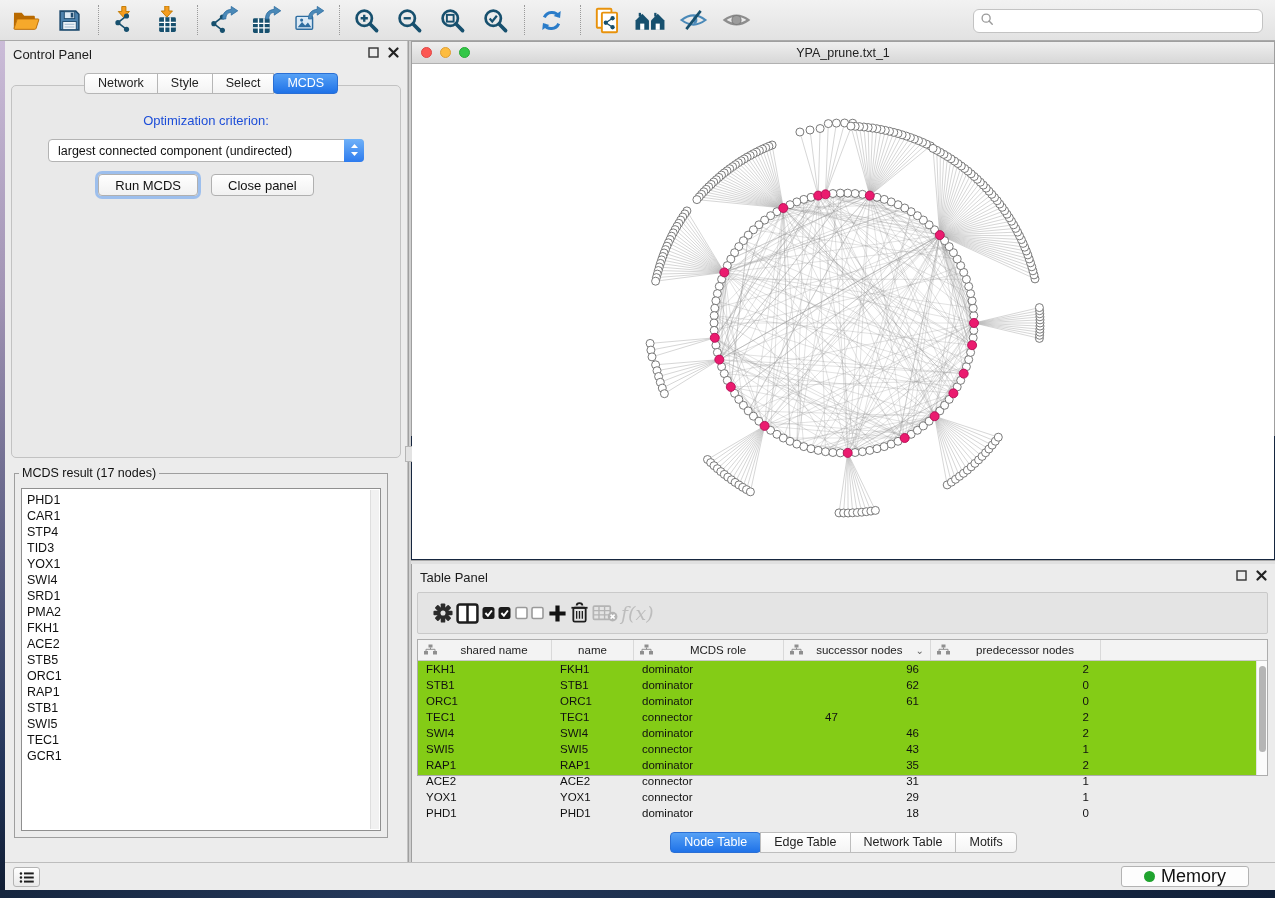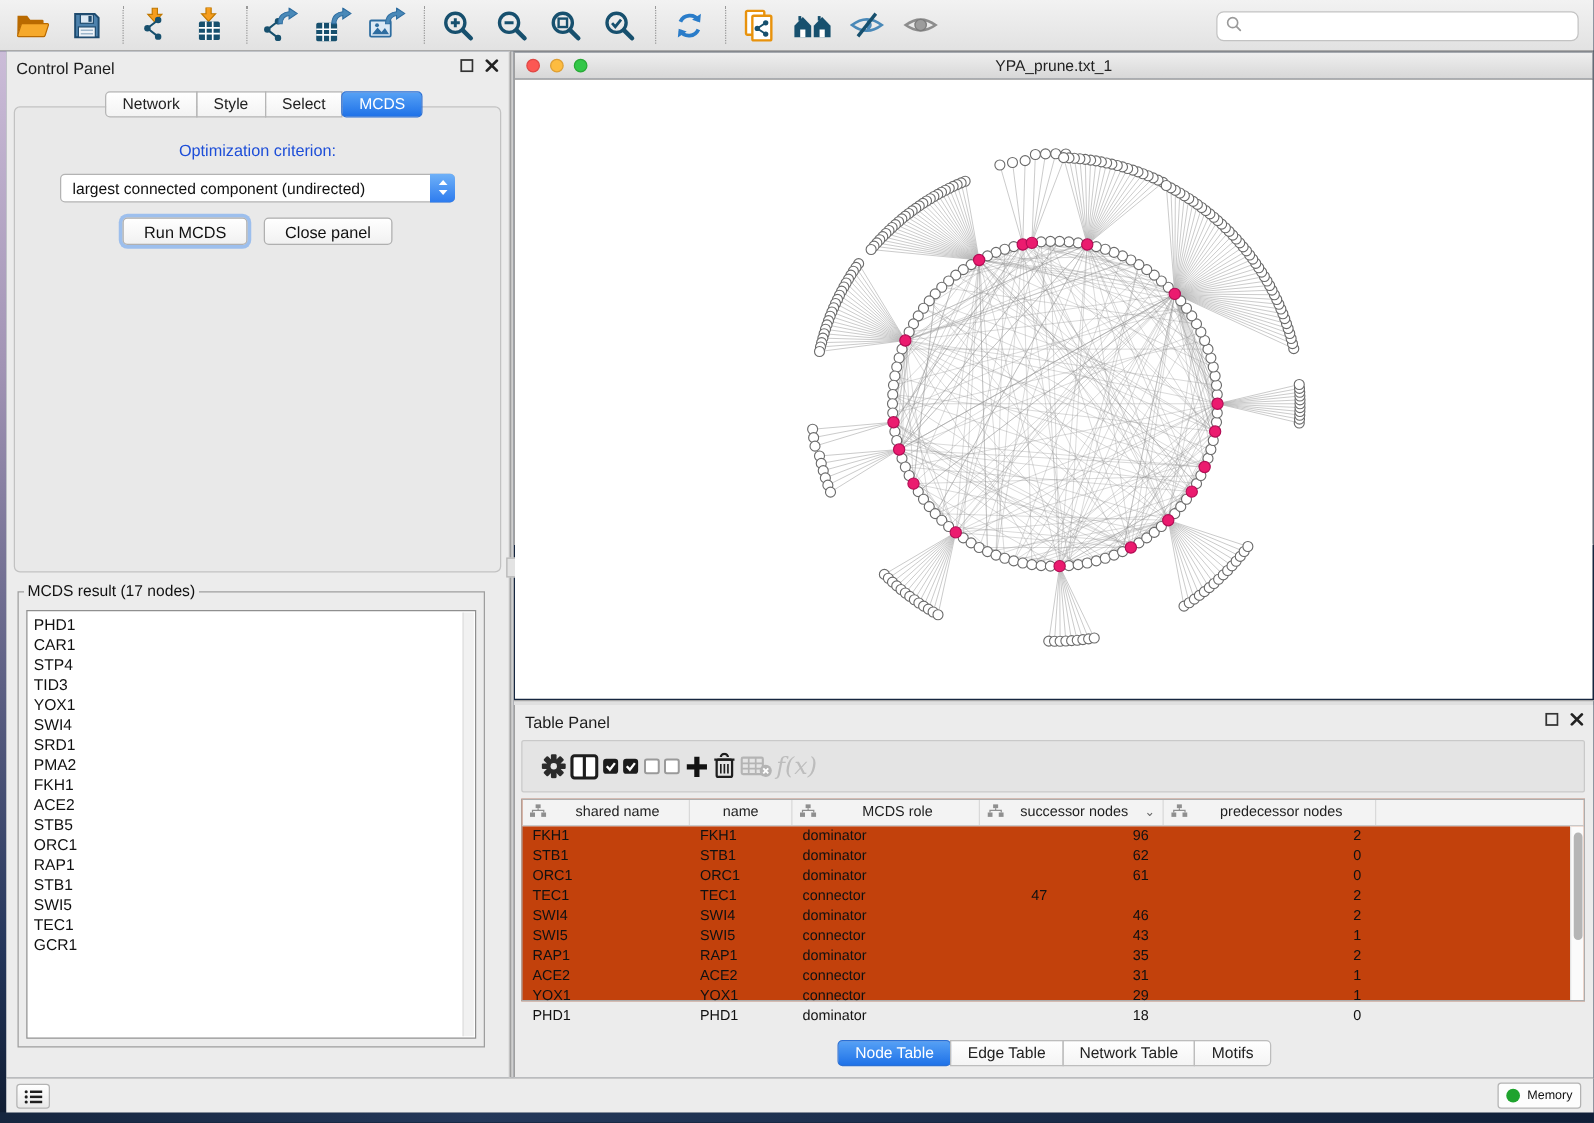--- a/index.html
+++ b/index.html
@@ -76,21 +76,21 @@
   .tl.green { background:#33c748; border:1px solid #27aa35; }
   .net-title { position:absolute; left:0; right:0; text-align:center; font-size:12.5px; color:#222; }
   .net-canvas { width:100%; height:495px; background:#fff; }
 
   
   #table-panel { position:absolute; left:411px; top:564px; width:864px; height:298px; background:#ececec;
     border-left:1px solid #9f9f9f; }
   .tp-toolbar { position:absolute; left:5px; top:28px; right:7px; height:42px; background:#e4e4e4;
     border:1px solid #c9c9c9; border-radius:2px; display:flex; align-items:center; padding-left:15px; }
   .tp-tool { margin-right:3px; display:flex; align-items:center;justify-content:center; }
-  .tp-table { position:absolute; left:5px; top:75px; right:7px; height:162px; background:#c2410c; border:1px solid #adadad; }
+  .tp-table { position:absolute; left:5px; top:75px; right:7px; height:137px; background:#84cc16; border:1px solid #adadad; }
   .tp-header { position:relative; height:21px; background:#f3f3f3; border-bottom:1px solid #c9c9c9; }
   .tp-hcell { position:absolute; top:0; height:20px; display:flex; align-items:center; border-right:1px solid #d9d9d9;
     font-size:11.5px; color:#222; }
   .tp-hcell .hicon { margin-left:6px; }
   .tp-hcell .hlabel { flex:1; text-align:center; padding:0 4px; white-space:nowrap; }
   .tp-hcell .sort { margin-right:6px; color:#666; font-size:10px; }
   .tp-rows { position:absolute; left:0; right:11px; top:21px; bottom:0; }
   .tp-row { position:relative; height:16px; }
   .tp-cell { position:absolute; top:0; height:16px; font-size:11.5px; color:#111; line-height:16px; white-space:nowrap; }
   .tp-scroll { position:absolute; right:0; top:21px; bottom:0; width:11px; background:#fbfbfb; border-left:1px solid #e3e3e3; }
@@ -100,22 +100,22 @@
     height:21px; line-height:19px; padding:0 13px; margin-left:-1px; }
   .tp-tab:first-child { border-radius:4px 0 0 4px; margin-left:0; }
   .tp-tab:last-child { border-radius:0 4px 4px 0; }
   .tp-tab.active { background:linear-gradient(#56a1f5,#1f72e8); color:#fff; border-color:#2a6fd4; border-radius:4px; }
 
   
   #status-bar { position:absolute; left:5px; top:862px; width:1270px; height:28px; background:#ececec;
     border-top:1px solid #bdbdbd; }
   .sb-left { position:absolute; left:8px; top:4px; width:27px; height:20px; background:linear-gradient(#fff,#e9e9e9);
     border:1px solid #b3b3b3; border-radius:3px; display:flex; align-items:center; justify-content:center; }
-  .sb-memory { position:absolute; right:10px; top:3px; height:21px; background:#fdfdfd; border:1px solid #b3b3b3;
-    border-radius:3px; display:flex; align-items:center; gap:6px; padding:0 6px; font-size:10px; color:#111; font-family:inherit; }
+  .sb-memory { position:absolute; right:26px; top:3px; height:21px; background:#fdfdfd; border:1px solid #b3b3b3;
+    border-radius:3px; display:flex; align-items:center; gap:6px; padding:0 22px; font-size:18px; color:#111; font-family:inherit; }
   .sb-memory .dot { width:11px; height:11px; border-radius:50%; background:#1fa32e; display:inline-block; }
 </style>
 </head>
 <body>
 
 <div class="screen">
 
   <div id="toolbar">
     <div class="tb-icons" id="tb-icons">
         <div class="tb-btn">

